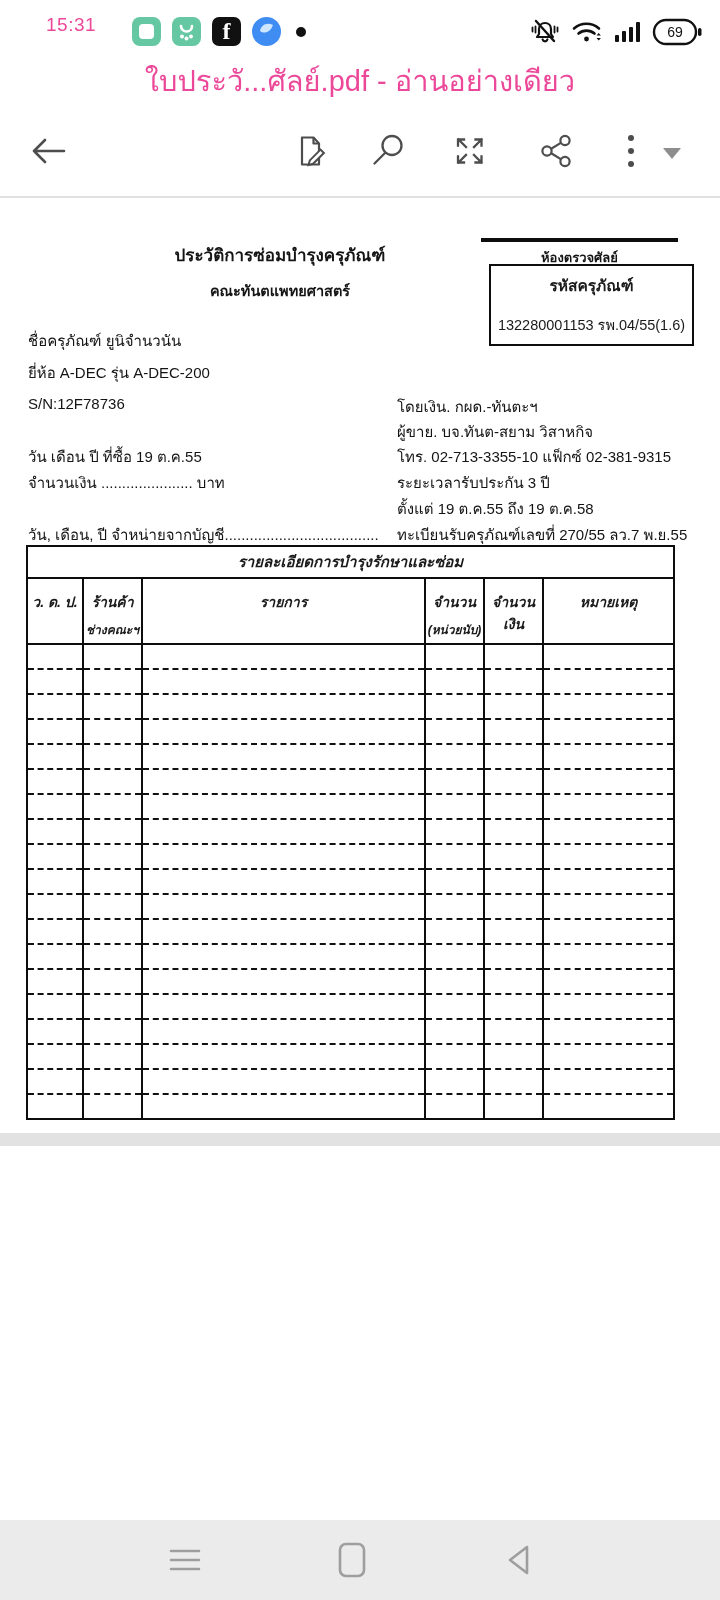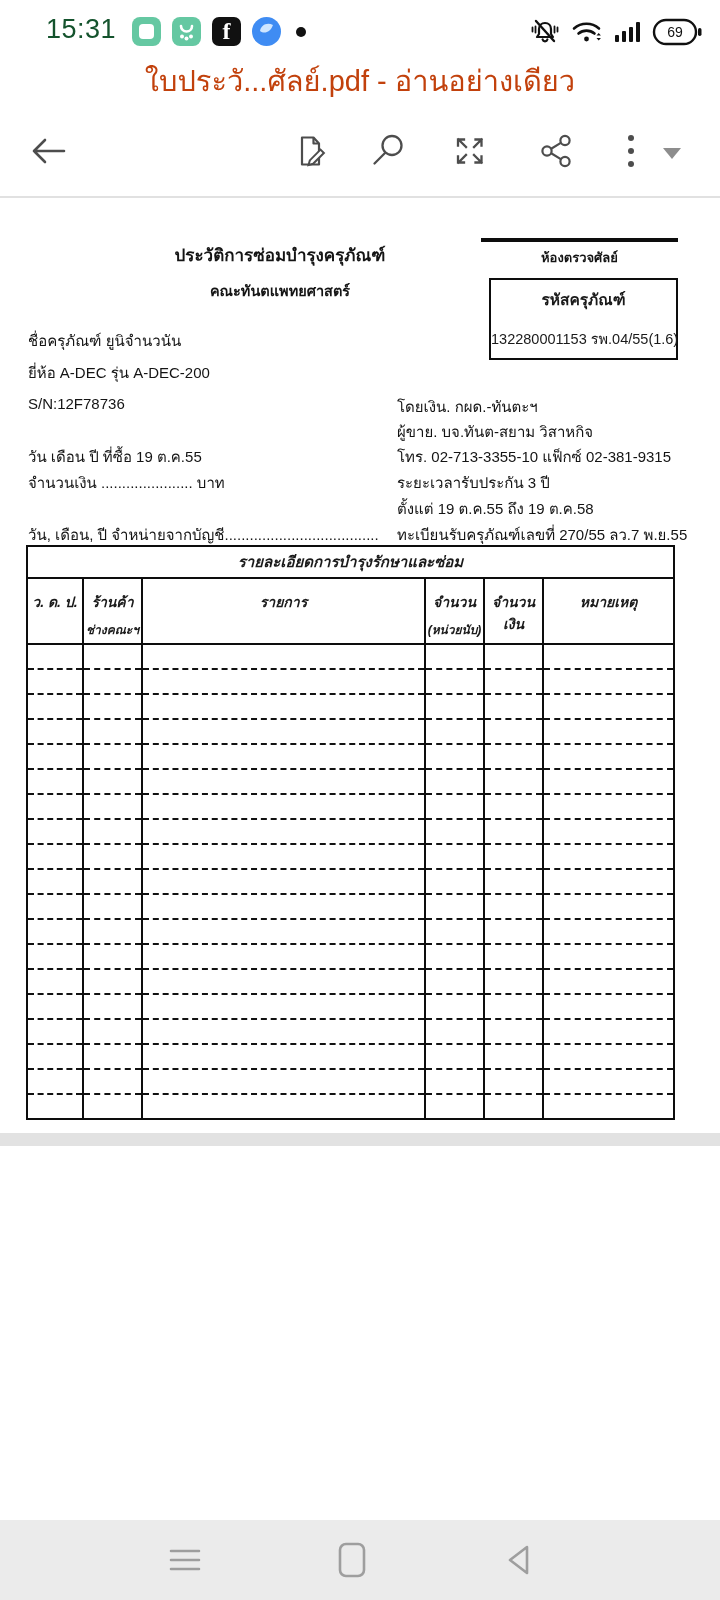--- a/index.html
+++ b/index.html
@@ -1,54 +1,54 @@
 <!DOCTYPE html>
 <html><head>
 <meta charset="utf-8">
 <style>
   html,body{margin:0;padding:0;background:#fff;}
   #screen{position:relative;width:720px;height:1600px;background:#fff;overflow:hidden;
           font-family:"Liberation Sans","DejaVu Sans",sans-serif;color:#1a1a1a;}
 
   
   .statusbar{position:absolute;left:0;top:0;width:720px;height:60px;background:#fff;}
-  .time{position:absolute;left:46px;top:14px;font-size:27px;letter-spacing:.5px;color:#14532d;}
+  .time{position:absolute;left:46px;top:14px;font-size:19px;letter-spacing:.5px;color:#ec4899;}
   .appicons{position:absolute;left:132px;top:17px;display:flex;align-items:center;gap:11px;}
   .ai{width:29px;height:29px;border-radius:8px;position:relative;flex:0 0 auto;}
   .ai.teal{background:#65c8a2;}
   .ai .insq{position:absolute;left:7px;top:7px;width:15px;height:15px;background:#fff;border-radius:4px;}
   .ai.fb{background:#111;border-radius:7px;}
   .ai.fb span{position:absolute;left:0;top:1px;width:100%;text-align:center;color:#fff;font-weight:bold;font-size:24px;font-family:"Liberation Serif",serif;}
   .ai.blue{background:#3f8cf3;border-radius:50%;}
   .notifdot{width:10px;height:10px;border-radius:50%;background:#111;margin-left:4px;}
   .sright{position:absolute;right:18px;top:15px;display:flex;align-items:flex-end;gap:9px;height:32px;}
 
   
   .filetitle{position:absolute;left:0;top:58px;width:720px;text-align:center;
-             font-size:29px;color:#c2410c;white-space:nowrap;}
+             font-size:29px;color:#ec4899;white-space:nowrap;}
 
   
   .toolbar{position:absolute;left:0;top:106px;width:720px;height:90px;background:#fff;}
   .toolbar .icon{position:absolute;top:23px;width:44px;height:44px;}
   .tb-sep{position:absolute;left:0;top:196px;width:720px;height:2px;background:#e1e1e1;}
   .caret{position:absolute;top:42px;left:663px;width:0;height:0;border-left:9px solid transparent;
          border-right:9px solid transparent;border-top:11px solid #8d8d8d;}
 
   
   .page1{position:absolute;left:0;top:198px;width:720px;height:935px;background:#fff;}
   .pagegap{position:absolute;left:0;top:1133px;width:720px;height:13px;background:#e2e2e2;}
   .page2{position:absolute;left:0;top:1146px;width:720px;height:376px;background:#fff;}
 
   
   .doc{position:absolute;font-weight:500;color:#141414;}
   .dt{font-size:17px;font-weight:700;}
   .ds{font-size:14.5px;font-weight:700;}
   .thickline{position:absolute;left:481px;top:40px;width:197px;height:4px;background:#0d0d0d;}
   .roomlbl{position:absolute;left:481px;top:49px;width:197px;text-align:center;font-size:13px;font-weight:700;color:#141414;}
-  .codebox{position:absolute;left:489px;top:80px;width:185px;height:78px;border:2.5px solid #0d0d0d;}
+  .codebox{position:absolute;left:489px;top:66px;width:185px;height:78px;border:2.5px solid #0d0d0d;padding-left:16px;}
   .codebox .lbl{position:absolute;left:0;top:7px;width:100%;text-align:center;font-size:15.5px;font-weight:700;}
   .codebox .val{position:absolute;left:0;top:47px;width:100%;text-align:center;font-size:14.5px;font-weight:500;white-space:nowrap;}
   .fld{position:absolute;font-size:15px;font-weight:500;white-space:nowrap;color:#141414;}
 
   
   .doc-table{position:absolute;left:26px;top:347px;border-collapse:collapse;table-layout:fixed;
              border:2.5px solid #0d0d0d;font-style:italic;}
   .doc-table th,.doc-table td{border:2px solid #0d0d0d;padding:0;margin:0;}
   .t-title th{height:30px;font-size:15px;font-weight:700;text-align:center;border-bottom:2px solid #0d0d0d;}
   .t-head th{height:52px;vertical-align:top;text-align:center;font-size:14px;font-weight:700;

